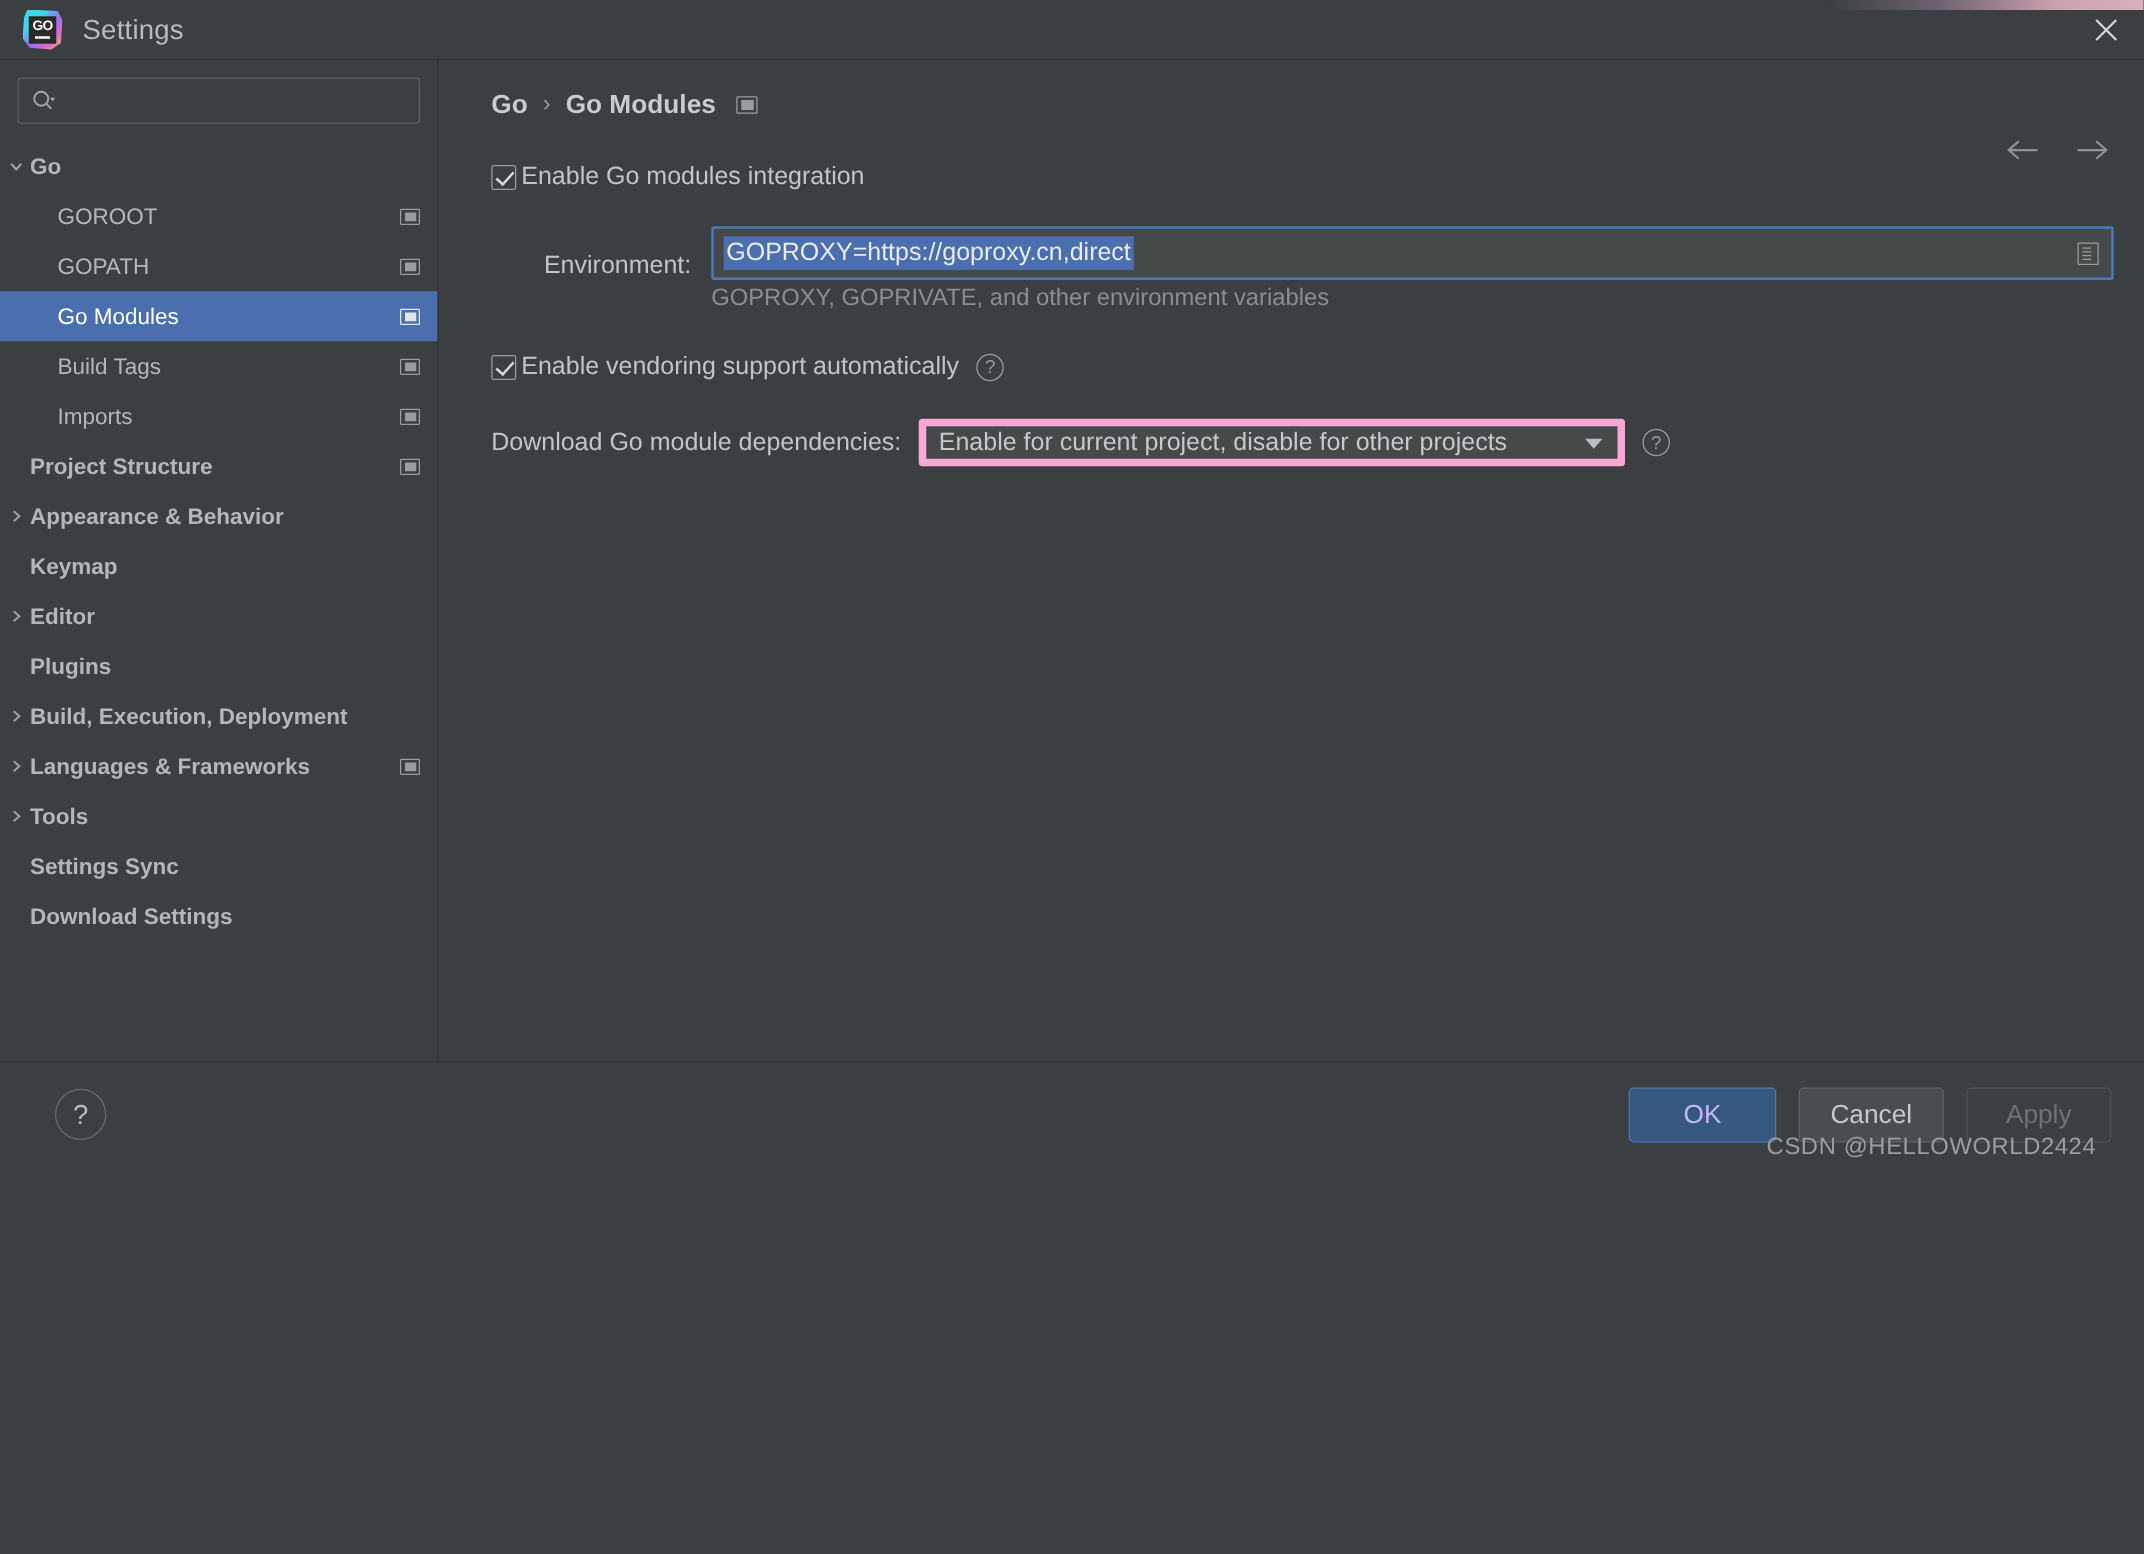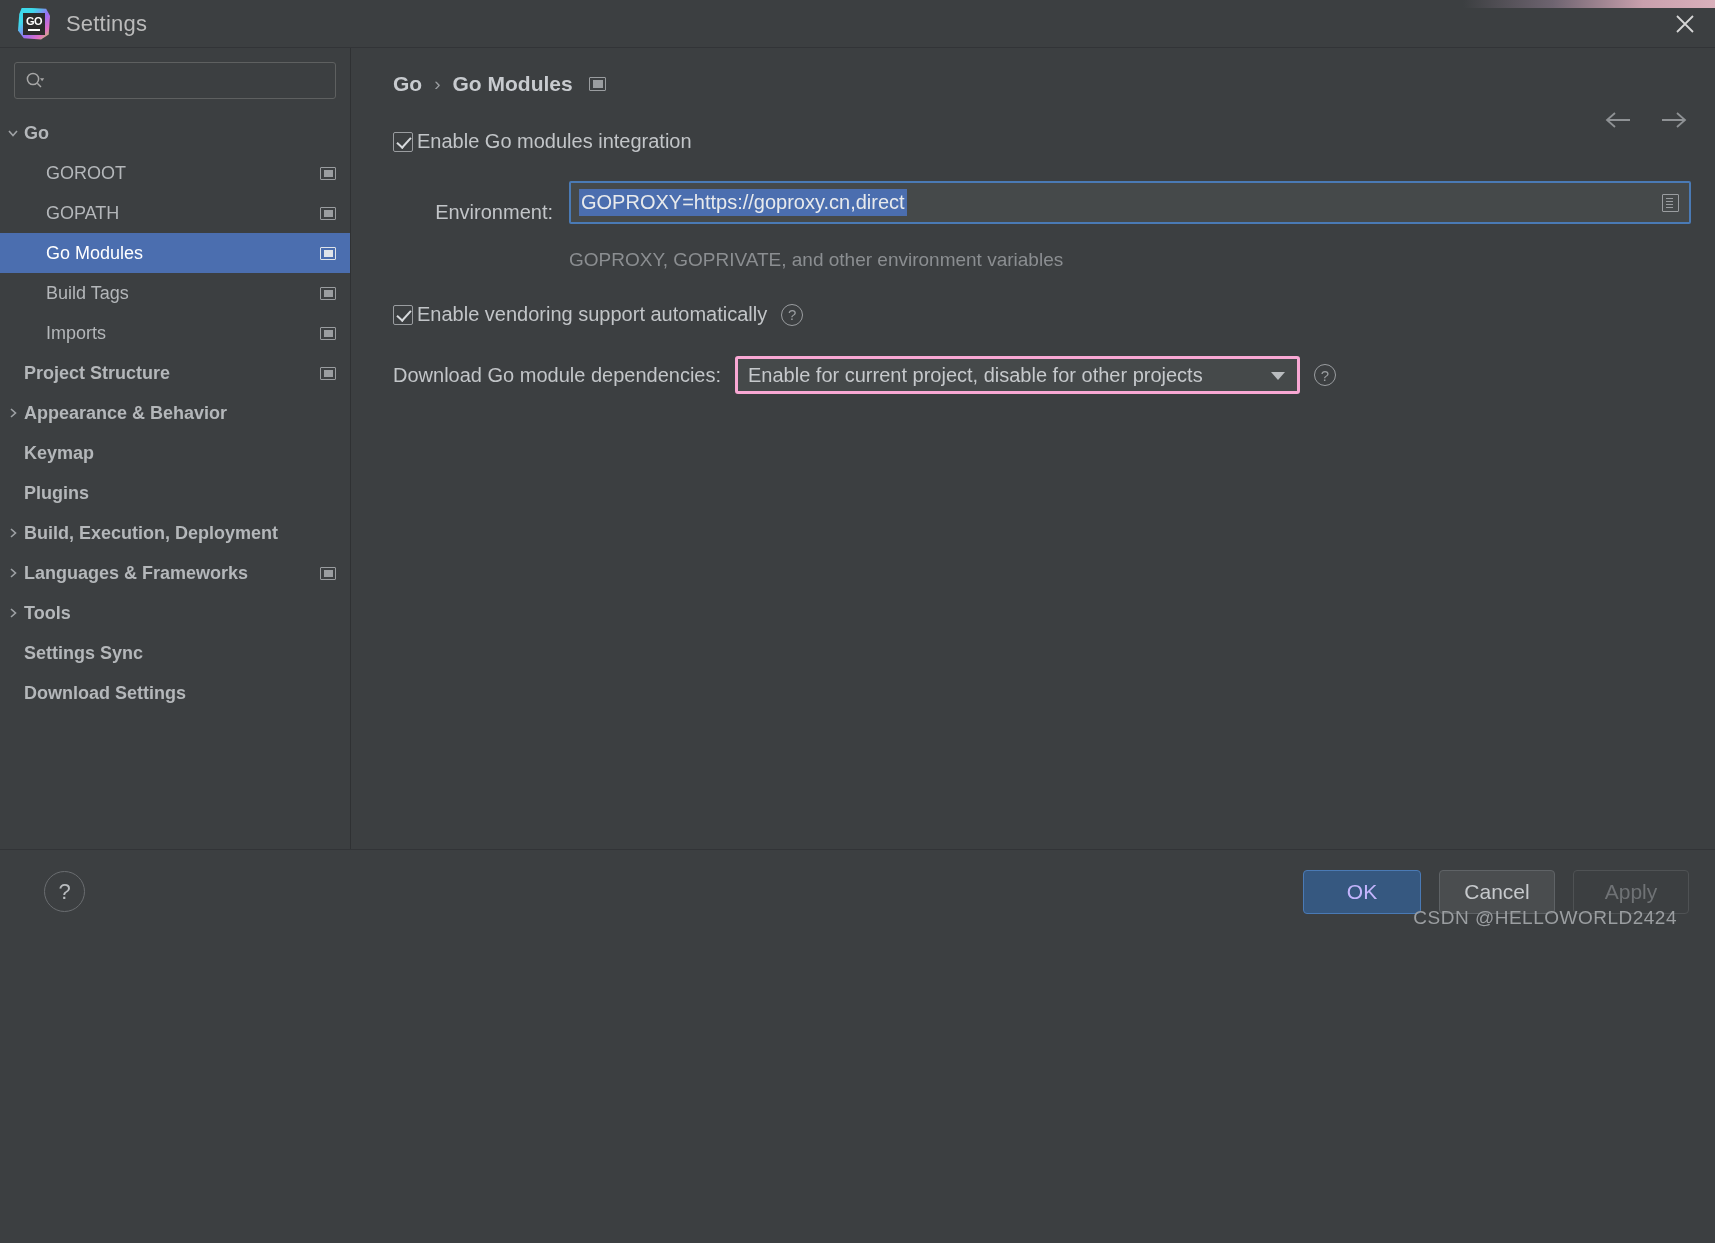--- a/index.html
+++ b/index.html
@@ -167,33 +167,33 @@
     white-space: nowrap;
   }
   .env-expand {
     position: absolute; right: 10px; top: 50%; transform: translateY(-50%);
     width: 17px; height: 18px; border: 1px solid #9a9da0; border-radius: 1px;
   }
   .env-expand::before {
     content: ""; position: absolute; left: 3px; top: 3px; width: 7px; height: 1px;
     background: #9a9da0; box-shadow: 0 3px 0 #9a9da0, 0 6px 0 #9a9da0, 0 9px 0 #9a9da0;
   }
-  .hint { color: #8b8e91; font-size: 19px; margin: 25px 0 0 176px; }
+  .hint { color: #8b8e91; font-size: 19px; margin: 4px 0 0 176px; }
 
   .row-vendor { display: flex; align-items: center; margin-top: 32px; }
   .help-ico {
     width: 22px; height: 22px; border: 1px solid #9a9da0; border-radius: 50%;
     color: #9a9da0; font-size: 15px; display: flex; align-items: center;
     justify-content: center; margin-left: 14px; flex: 0 0 22px;
   }
   .row-dl { display: flex; align-items: center; margin-top: 30px; }
   .dl-label { color: #c2c5c8; font-size: 20px; }
   .dl-select {
     margin-left: 14px; width: 565px; height: 38px;
-    background: #45494a; border: 3px solid #f9a8d4; border-radius: 3px;
+    background: #45494a; border: 6px solid #f9a8d4; border-radius: 3px;
     display: flex; align-items: center; padding: 0 10px; position: relative;
   }
   .dl-value { color: #c6c9cc; font-size: 20px; white-space: nowrap; }
   .dl-arrow {
     position: absolute; right: 12px; top: 50%; margin-top: -3px;
     width: 0; height: 0; border-left: 7px solid transparent;
     border-right: 7px solid transparent; border-top: 8px solid #b9bcbf;
   }
 
   
@@ -319,20 +319,30 @@
             </div>
           </div>
           <div class="tree-item lvl0 bold">
             <div class="label-wrap">
               <span class="chev"></span>
               <span class="tlabel">Keymap</span>
             </div>
           </div>
           <div class="tree-item lvl0 bold">
             <div class="label-wrap">
+              <span class="chev">
+                <svg width="14" height="14" viewBox="0 0 14 14">
+                  <path d="M5 3 L9.5 7 L5 11" stroke="#9fa2a5" stroke-width="1.6" fill="none"></path>
+                </svg>
+              </span>
+              <span class="tlabel">Editor</span>
+            </div>
+          </div>
+          <div class="tree-item lvl0 bold">
+            <div class="label-wrap">
               <span class="chev"></span>
               <span class="tlabel">Plugins</span>
             </div>
           </div>
           <div class="tree-item lvl0 bold">
             <div class="label-wrap">
               <span class="chev">
                 <svg width="14" height="14" viewBox="0 0 14 14">
                   <path d="M5 3 L9.5 7 L5 11" stroke="#9fa2a5" stroke-width="1.6" fill="none"></path>
                 </svg>

